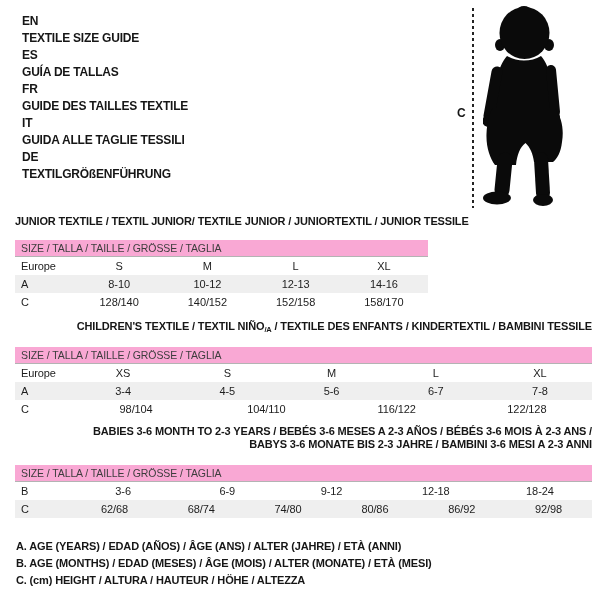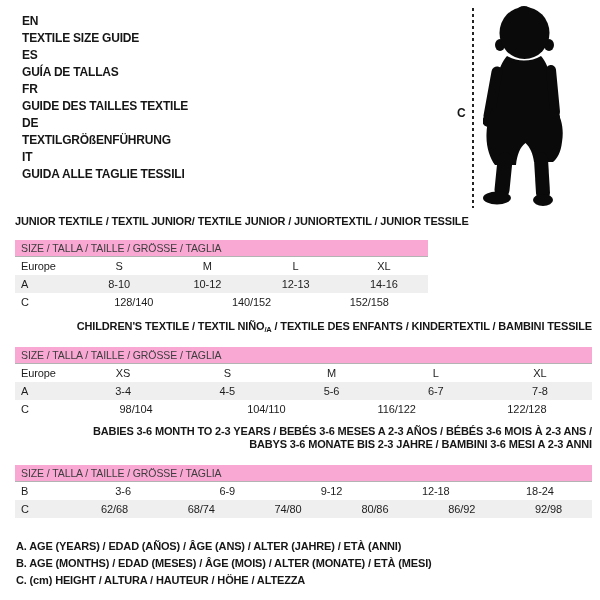--- a/index.html
+++ b/index.html
@@ -54,26 +54,26 @@
     </div>
     <div class="lang-row">
       <span class="lang-code">ES</span>
       <span class="lang-label">GUÍA DE TALLAS</span>
     </div>
     <div class="lang-row">
       <span class="lang-code">FR</span>
       <span class="lang-label">GUIDE DES TAILLES TEXTILE</span>
     </div>
     <div class="lang-row">
+      <span class="lang-code">IT</span>
+      <span class="lang-label">GUIDA ALLE TAGLIE TESSILI</span>
+    </div>
+    <div class="lang-row">
       <span class="lang-code">DE</span>
       <span class="lang-label">TEXTILGRÖßENFÜHRUNG</span>
-    </div>
-    <div class="lang-row">
-      <span class="lang-code">IT</span>
-      <span class="lang-label">GUIDA ALLE TAGLIE TESSILI</span>
     </div>
   </div>
 
   <div class="figure">
     <div class="dash"></div>
     <span class="c-label">C</span>
     <svg class="baby" width="95" height="205" viewBox="0 0 95 205" xmlns="http://www.w3.org/2000/svg">
       <g fill="#0a0a0a" stroke="none">
         <ellipse cx="41" cy="7" rx="7" ry="5"></ellipse>
         <ellipse cx="17" cy="41" rx="5" ry="6"></ellipse>
@@ -108,20 +108,21 @@
       <span class="cell">8-10</span>
       <span class="cell">10-12</span>
       <span class="cell">12-13</span>
       <span class="cell">14-16</span>
     </div>
     <div class="trow">
       <span class="rlabel">C</span>
       <span class="cell">128/140</span>
       <span class="cell">140/152</span>
       <span class="cell">152/158</span>
+      <span class="cell">158/170</span>
     </div>
   </div>
 
   <div class="tableblock" id="t2">
     <div class="t-title"><span>CHILDREN'S TEXTILE / TEXTIL NIÑO</span><span class="sub">/A</span><span> / TEXTILE DES ENFANTS / KINDERTEXTIL / BAMBINI TESSILE</span></div>
     <div class="size-bar">SIZE / TALLA / TAILLE / GRÖSSE / TAGLIA</div>
     <div class="trow">
       <span class="rlabel">Europe</span>
       <span class="cell">XS</span>
       <span class="cell">S</span>

